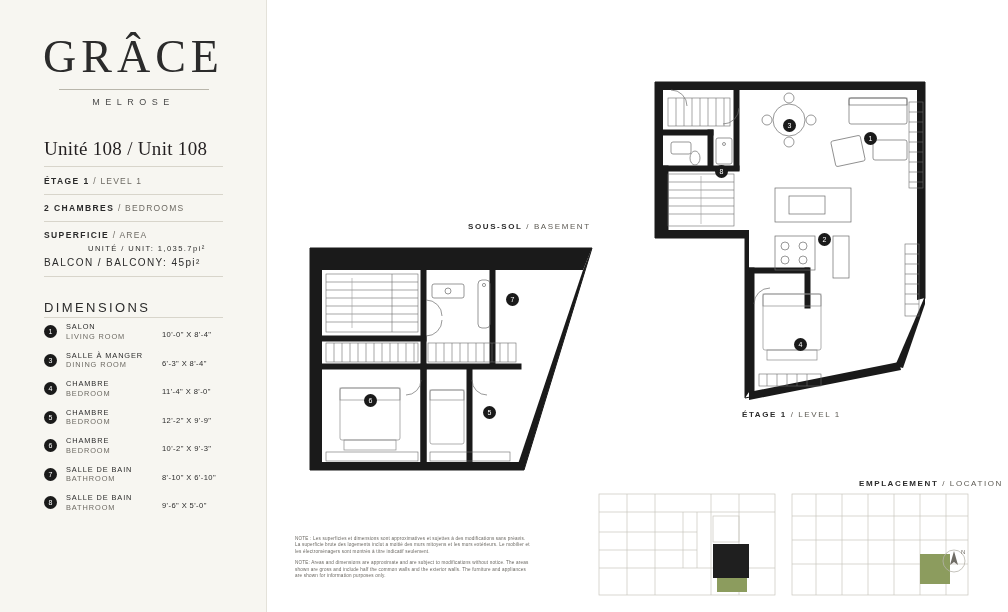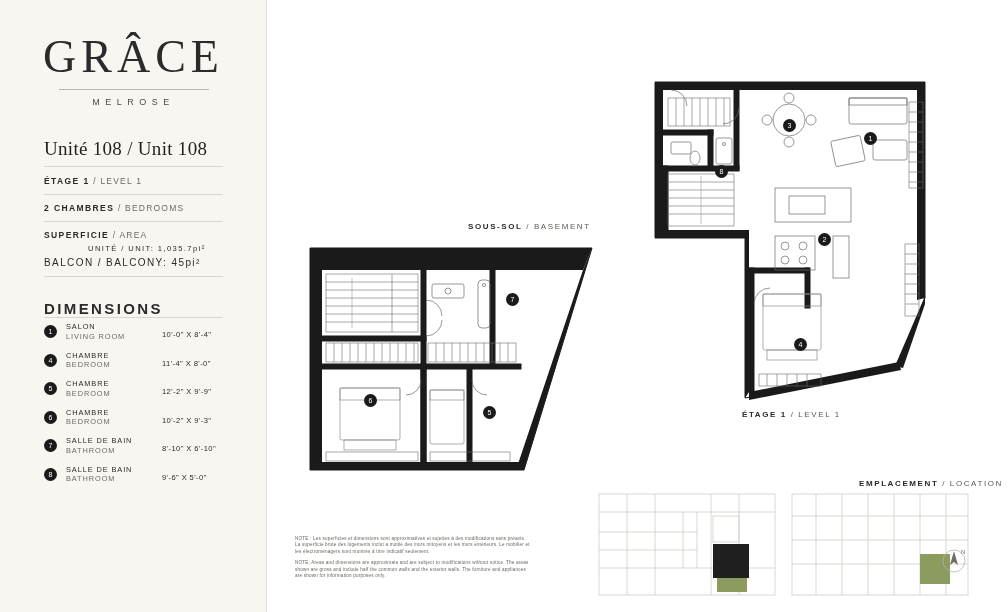--- a/index.html
+++ b/index.html
@@ -39,21 +39,21 @@
     font-size:19px;color:#231f20;letter-spacing:.3px;
   }
   .hr{position:absolute;left:44px;width:179px;height:1px;background:#d8d5cb;}
 
   .meta{position:absolute;left:44px;font-size:8.5px;letter-spacing:1.4px;color:#2b2b2b;}
   .meta b{font-weight:700;}
   .meta .light{color:#6d6a63;font-weight:400;letter-spacing:1.2px;}
 
   .dim-head{
     position:absolute;left:44px;top:300px;
-    font-size:15px;letter-spacing:2.4px;font-weight:700;color:#2b2b2b;
+    font-size:13px;letter-spacing:2.4px;font-weight:400;color:#2b2b2b;
   }
 
   .dim-list{position:absolute;left:44px;top:322px;width:200px;}
   .dim-row{position:relative;height:28.5px;}
   .dim-num{
     position:absolute;left:0;top:3px;width:13px;height:13px;border-radius:50%;
     background:#1a1a1a;color:#fff;font-size:7px;line-height:13px;text-align:center;
   }
   .dim-label{
     position:absolute;left:22px;top:0px;
@@ -138,20 +138,28 @@
       <div class="dim-row">
         <div class="dim-num">1</div>
         <div class="dim-label">
           <div>SALON</div>
           <div class="l2">LIVING ROOM</div>
         </div>
         <div class="dim-size">10'-0" X 8'-4"</div>
       </div>
 
 
+      <div class="dim-row">
+        <div class="dim-num">3</div>
+        <div class="dim-label">
+          <div>SALLE À MANGER</div>
+          <div class="l2">DINING ROOM</div>
+        </div>
+        <div class="dim-size">6'-3" X 8'-4"</div>
+      </div>
 
       <div class="dim-row">
         <div class="dim-num">4</div>
         <div class="dim-label">
           <div>CHAMBRE</div>
           <div class="l2">BEDROOM</div>
         </div>
         <div class="dim-size">11'-4" X 8'-0"</div>
       </div>
 

